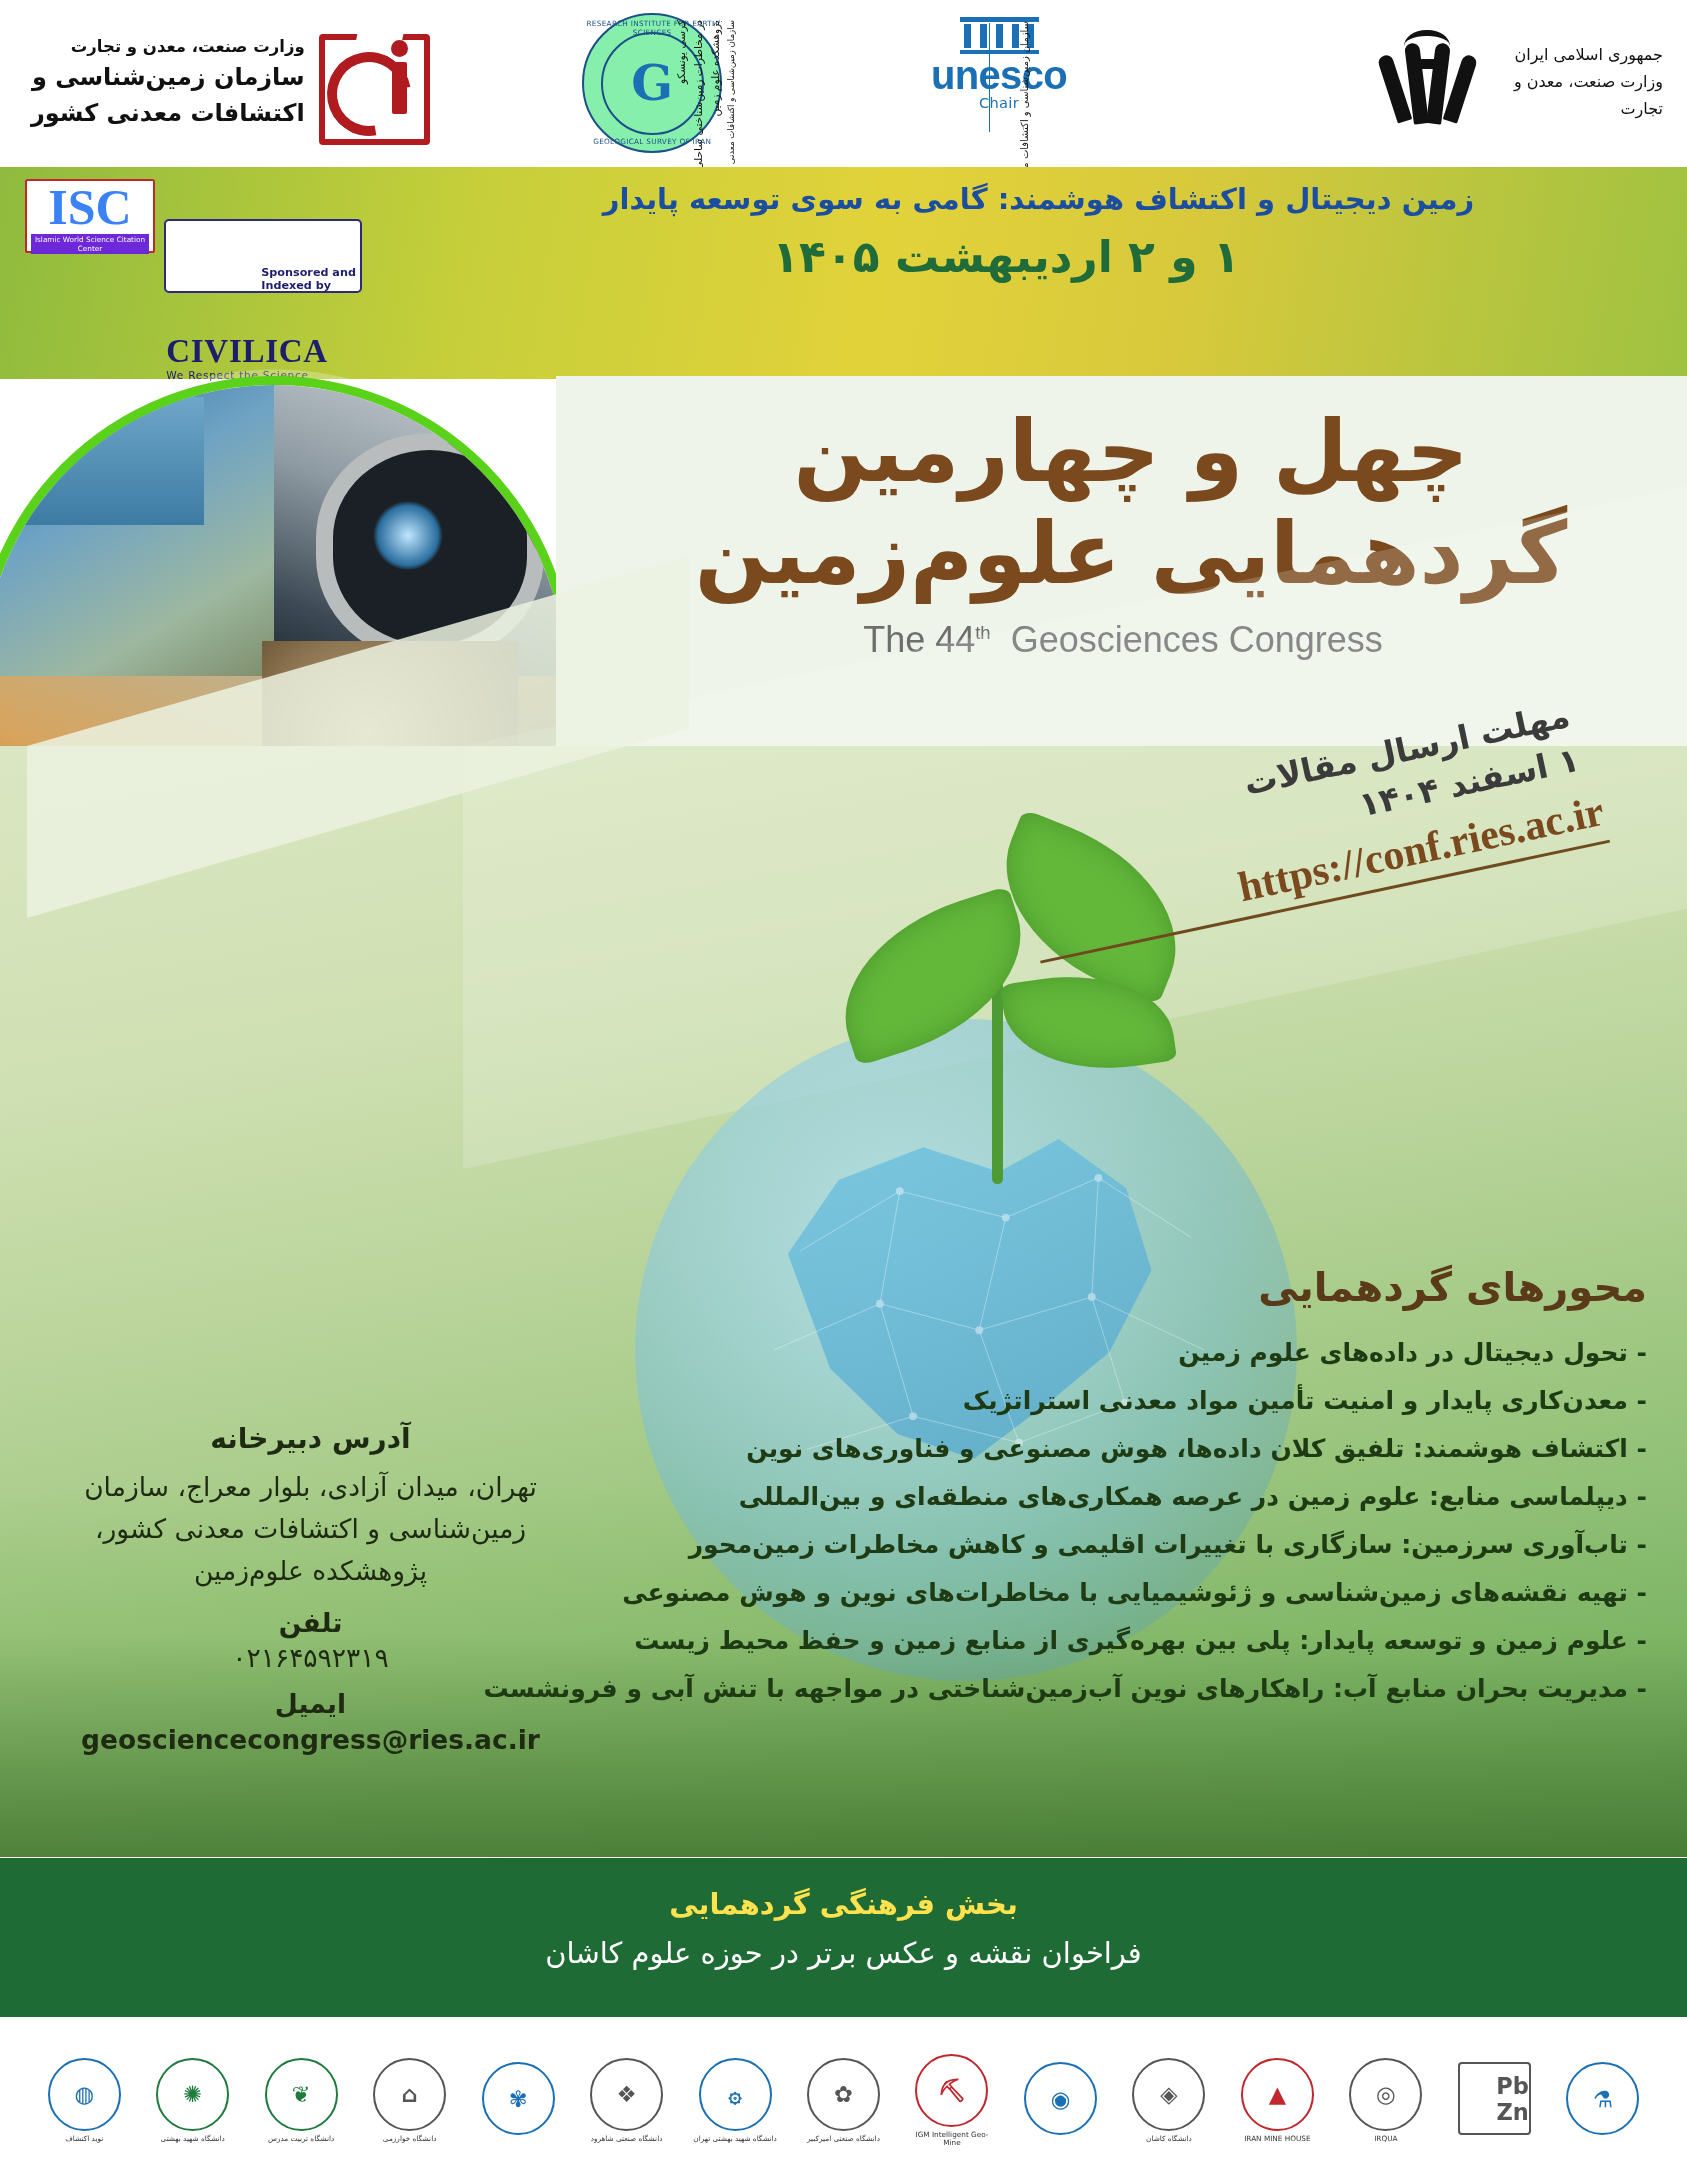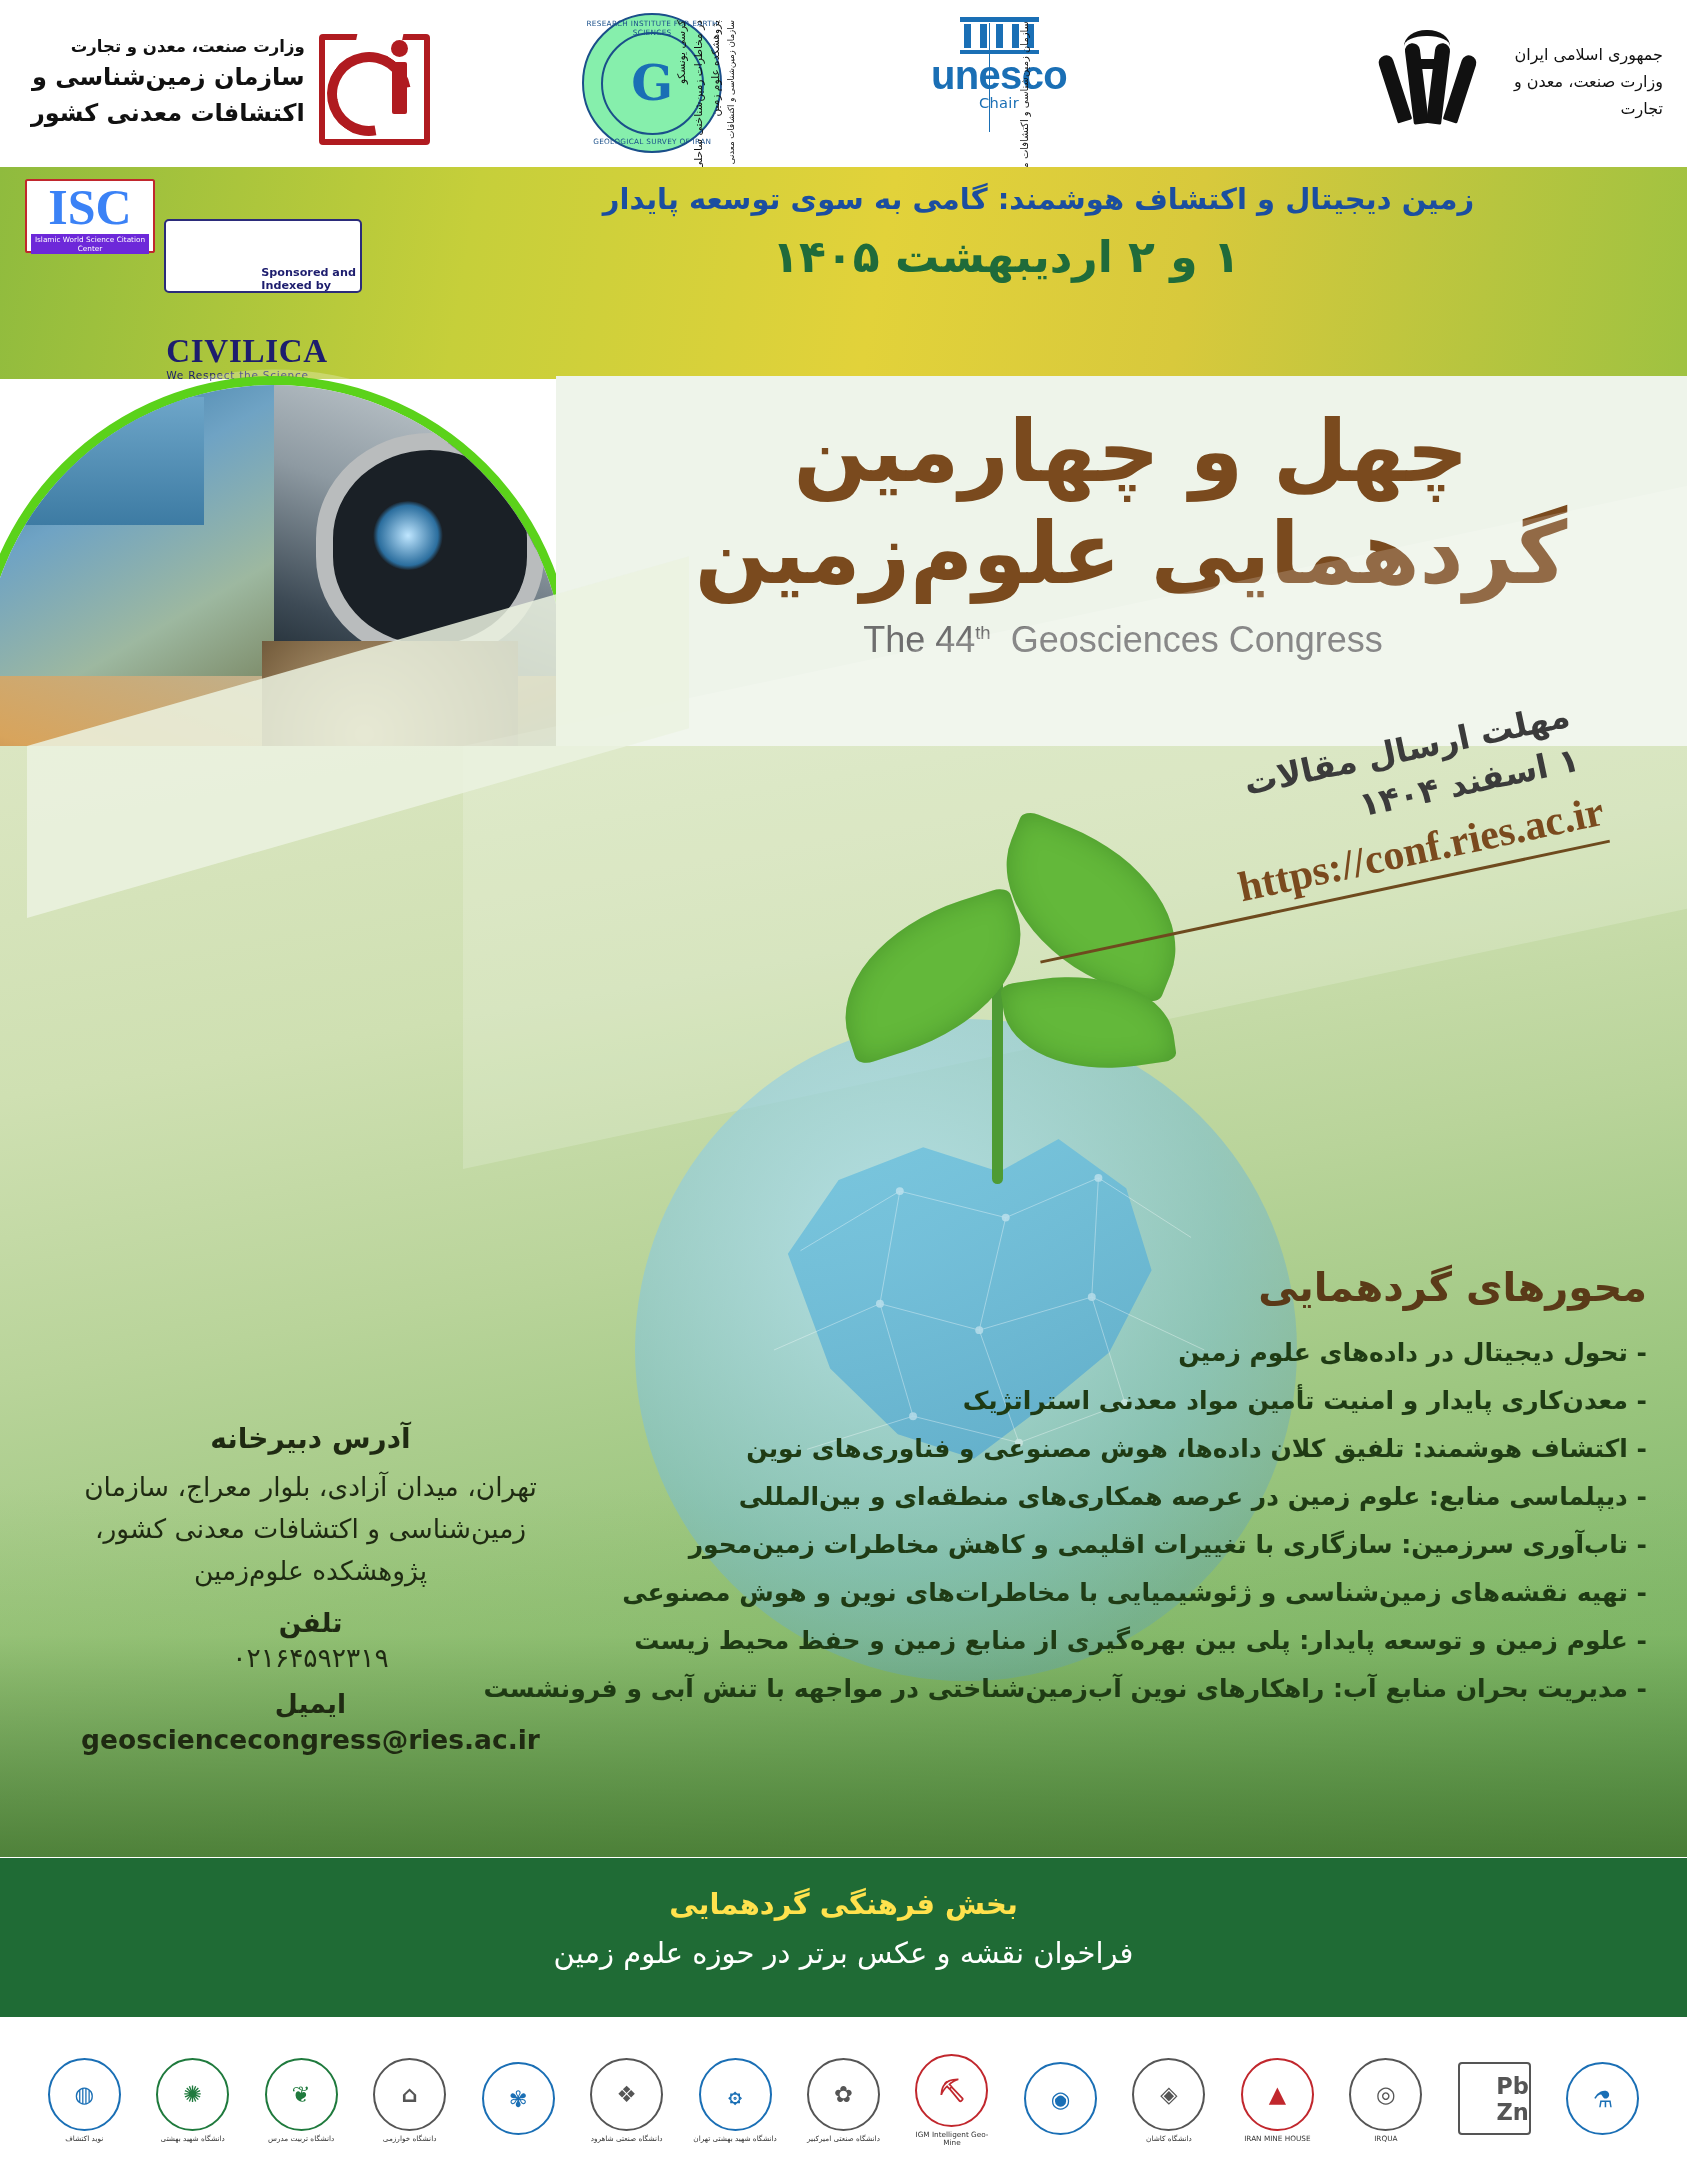--- a/index.html
+++ b/index.html
@@ -350,21 +350,21 @@
     <div class="hd">آدرس دبیرخانه</div>
     <div class="ln">تهران، میدان آزادی، بلوار معراج، سازمان زمین‌شناسی و اکتشافات معدنی کشور، پژوهشکده علوم‌زمین</div>
     <div class="lb">تلفن</div>
     <div class="vl">۰۲۱۶۴۵۹۲۳۱۹</div>
     <div class="lb">ایمیل</div>
     <div class="em">geosciencecongress@ries.ac.ir</div>
   </div>
 
   <div class="cultband">
     <div class="c1">بخش فرهنگی گردهمایی</div>
-    <div class="c2">فراخوان نقشه و عکس برتر در حوزه علوم زمین</div>
+    <div class="c2">فراخوان نقشه و عکس برتر در حوزه علوم کاشان</div>
   </div>
 
   <div class="sponsors">
     <div class="sp blue">
         <div class="mk">⚗</div>
         <div class="cap"></div>
       </div>
     <div class="sp sq grey">
         <div class="mk">Pb
 Zn</div>

